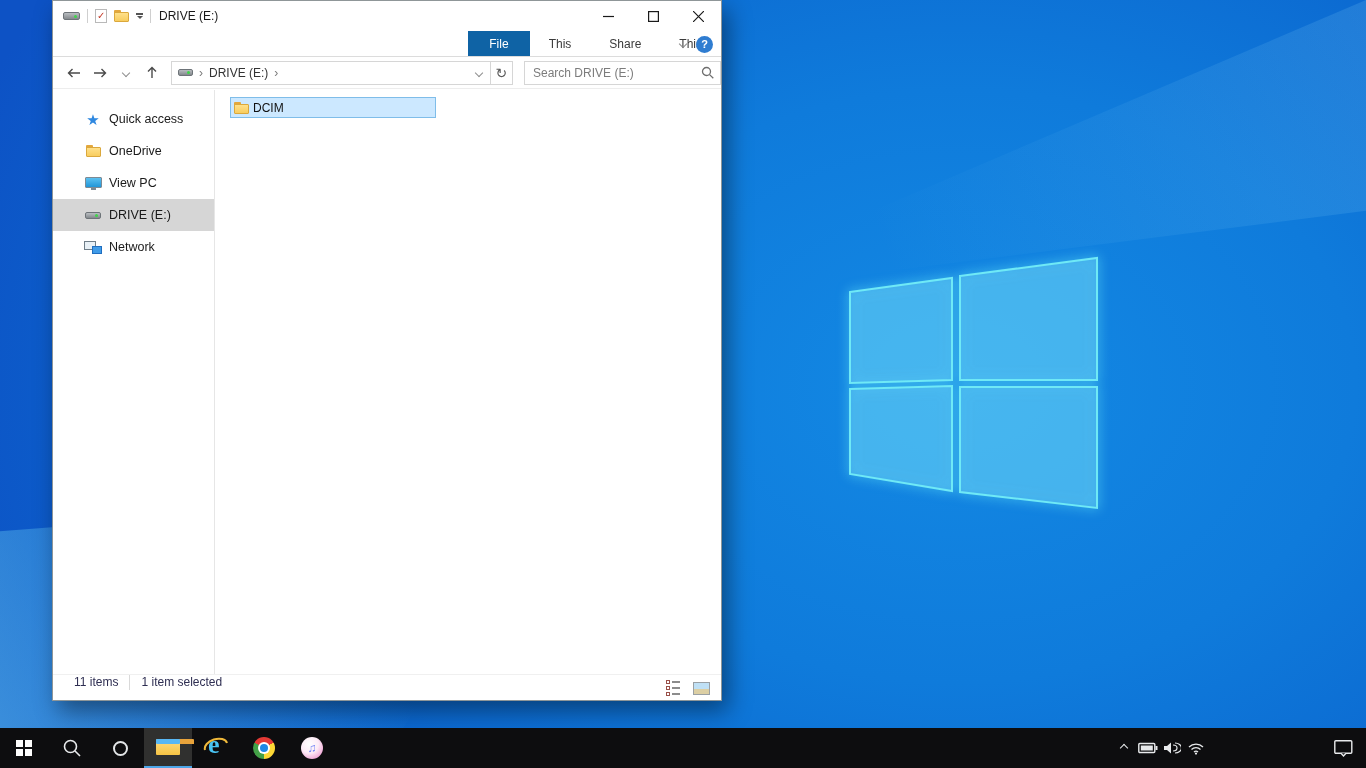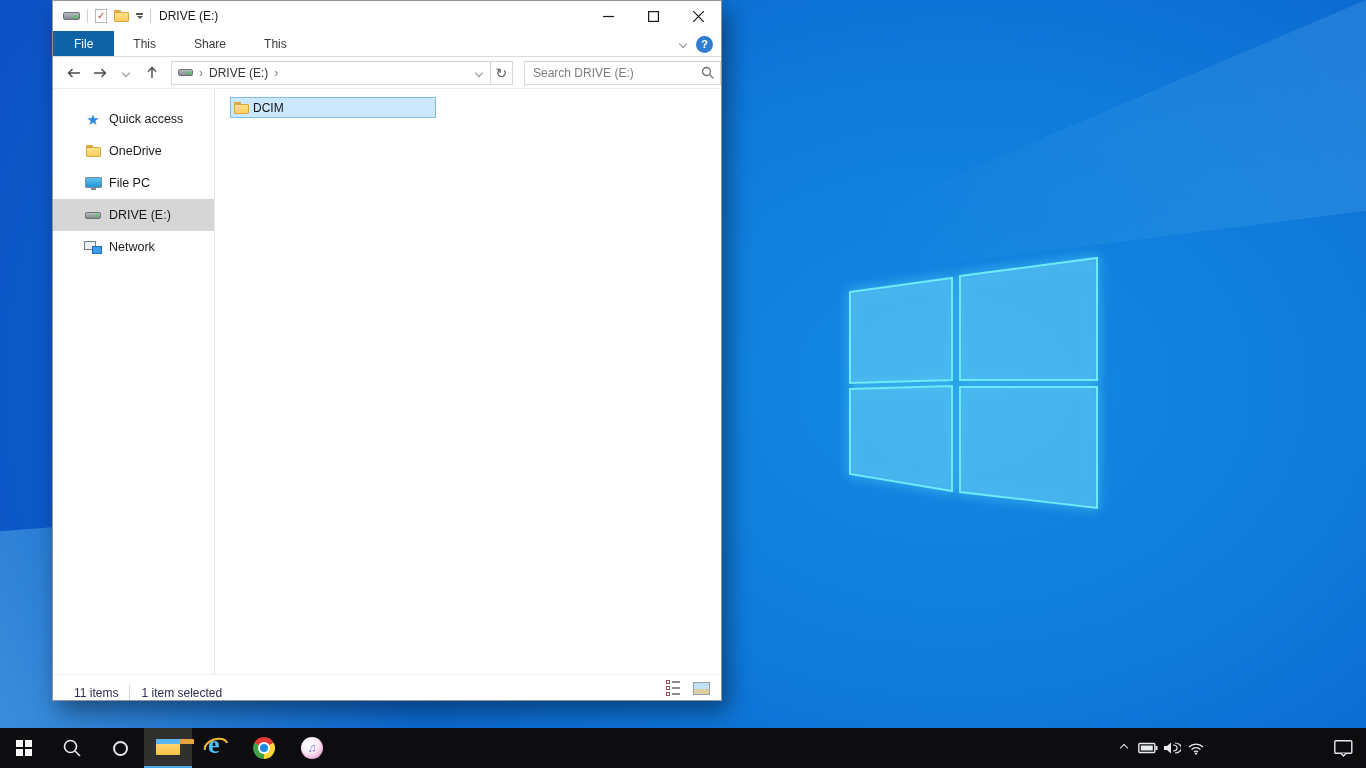--- a/index.html
+++ b/index.html
@@ -20,21 +20,21 @@
   
   .window{position:absolute;left:4px;top:0;width:670px;height:701px;background:#fff;
     border:1px solid #8f9698;box-shadow:6px 10px 22px rgba(0,0,0,.42);margin-left:48px;}
   .titlebar{position:relative;height:30px;display:flex;align-items:center;padding-left:10px;}
   .qat{display:flex;align-items:center;gap:7px;}
   .qat-sep{width:1px;height:14px;background:#cfcfcf;}
   .title-text{font-size:12px;color:#1a1a1a;margin-left:8px;}
   .caption-btns{position:absolute;right:0;top:0;display:flex;}
   .cap-btn{width:45px;height:30px;display:flex;align-items:center;justify-content:center;}
 
-  .tabs-row{position:relative;height:26px;border-bottom:1px solid #dcdcdc;display:flex;align-items:stretch;}
+  .tabs-row{position:relative;height:26px;border-bottom:1px solid #dcdcdc;display:flex;align-items:stretch;justify-content:flex-end;}
   .tab{font-size:12px;display:flex;align-items:center;padding:0 19px;color:#3b3b3b;}
   .tab.file{background:#0f63a5;color:#fff;padding:0 21px;}
   .ribbon-right{position:absolute;right:8px;top:0;height:26px;display:flex;align-items:center;gap:10px;}
   .help-circle{width:17px;height:17px;border-radius:50%;background:#2f7dd1;color:#fff;font-size:11px;
     font-weight:bold;display:flex;align-items:center;justify-content:center;}
 
   .navbar{height:32px;display:flex;align-items:center;border-bottom:1px solid #ededed;padding-left:10px;}
   .nav-arrows{display:flex;align-items:center;gap:4px;margin-right:8px;}
   .nav-btn{width:22px;height:24px;display:flex;align-items:center;justify-content:center;}
   .addressbar{width:332px;height:24px;border:1px solid #d6d6d6;display:flex;align-items:center;
@@ -53,21 +53,21 @@
   .main{position:absolute;top:89px;bottom:26px;left:0;right:0;display:flex;}
   .sidebar{width:162px;border-right:1px solid #e6e6e6;padding-top:13px;}
   .side-item{height:32px;display:flex;align-items:center;padding-left:30px;font-size:12.5px;color:#1a1a1a;}
   .side-item.selected{background:#d6d6d6;}
   .side-icon{width:20px;display:flex;justify-content:center;margin-right:6px;flex:none;}
   .content{flex:1;position:relative;}
   .file-tile{position:absolute;left:15px;top:7px;width:206px;height:21px;background:#cce8ff;
     border:1px solid #7fbde9;display:flex;align-items:center;padding-left:3px;font-size:12px;color:#111;}
   .file-tile .lbl{margin-left:4px;}
 
-  .statusbar{position:absolute;left:0;right:0;bottom:0;height:26px;display:flex;align-items:flex-end;
+  .statusbar{position:absolute;left:0;right:0;bottom:0;height:26px;display:flex;align-items:flex-start;
     font-size:12px;color:#2e2e52;padding-left:21px;border-top:1px solid #f0f0f0;}
   .status-sep{width:1px;height:15px;background:#d9d9d9;margin:0 11px;}
   .view-btns{position:absolute;right:10px;top:0;height:26px;display:flex;align-items:center;gap:8px;}
   .view-btn{width:20px;height:20px;display:flex;align-items:center;justify-content:center;}
 
   
   .folder-sm{position:relative;width:15px;height:12px;}
   .folder-sm .back{position:absolute;left:0;top:0;width:7px;height:4px;background:#e3a73d;border-radius:1px 1px 0 0;}
   .folder-sm .body{position:absolute;left:0;top:2px;width:15px;height:10px;border-radius:1px;
     background:linear-gradient(#ffe08a,#f8cd5f);border:1px solid #dba83c;}
@@ -248,21 +248,21 @@
           </span>
         <span>OneDrive</span>
       </div>
       <div class="side-item">
         <span class="side-icon">
             <span class="monitor-sm">
           <span class="frame"></span>
               <span class="stand"></span>
             </span>
           </span>
-        <span>File PC</span>
+        <span>View PC</span>
       </div>
       <div class="side-item selected">
         <span class="side-icon">
             <span class="drive-sm" style="width:16px;height:7px;"></span>
           </span>
         <span>DRIVE (E:)</span>
       </div>
       <div class="side-item">
         <span class="side-icon">
             <span class="network-sm">

